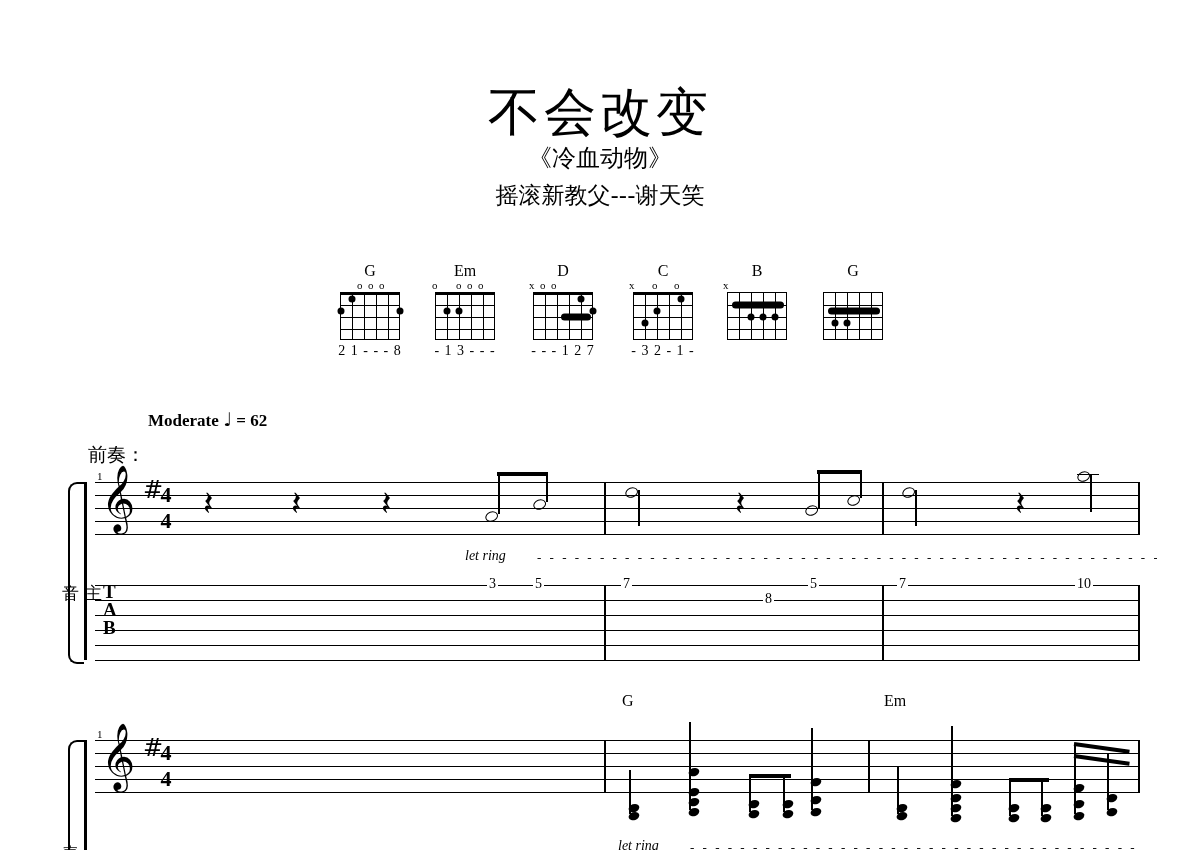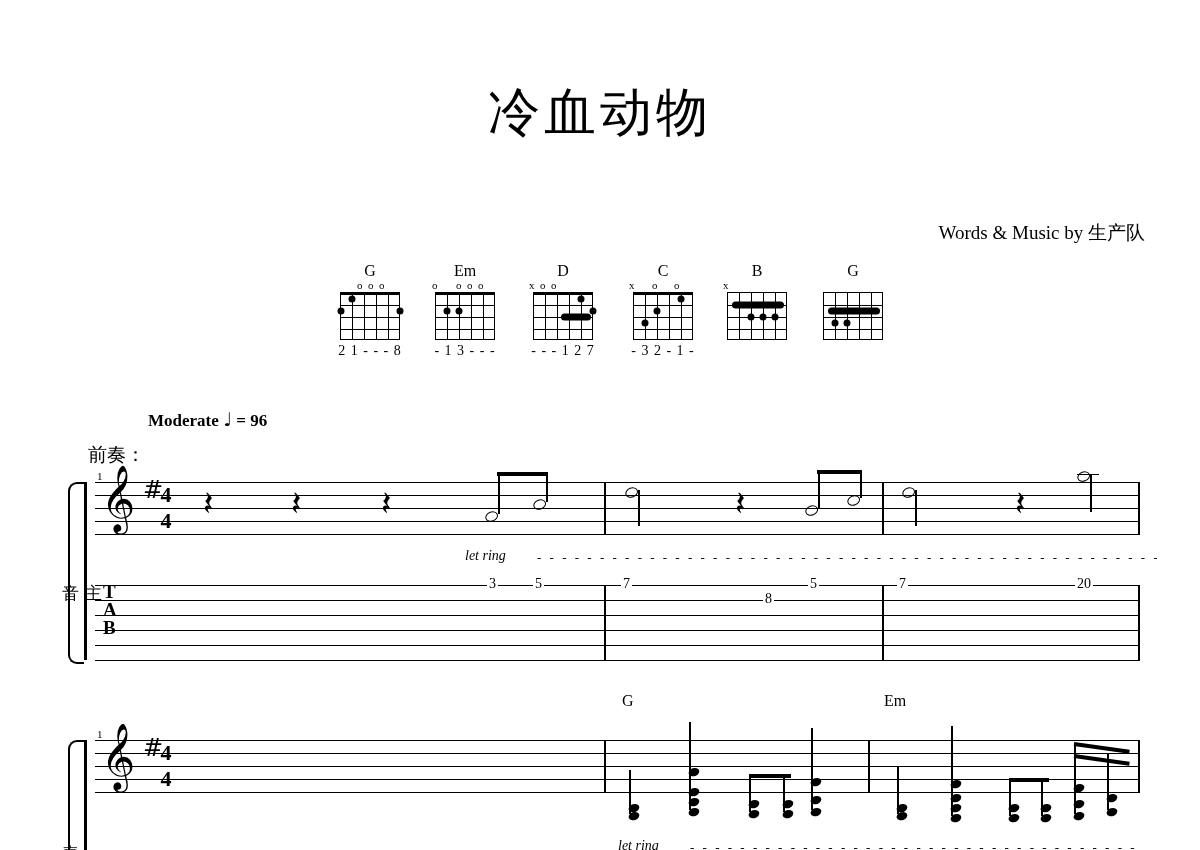--- a/index.html
+++ b/index.html
@@ -136,24 +136,23 @@
 
   .chordname{
     position:absolute;font-size:16px;font-family:"Liberation Serif", serif;
   }
 </style>
 </head>
 <body>
 
 <div class="sheet">
 
-  <div class="title">冷血动物</div>
-  <div class="credit">
-    <span>Words &amp; Music by </span><span class="cn">生产队</span>
-  </div>
+  <div class="title">不会改变</div>
+  <div class="subtitle">《冷血动物》</div>
+  <div class="artist">摇滚新教父---谢天笑</div>
 
   <div class="chords">
 
     <div class="chord" style="left:25px;">
       <div class="name">G</div>
       <div class="marks">
         <span style="left:22px;">o</span>
           <span style="left:33px;">o</span>
           <span style="left:44px;">o</span>
       </div>
@@ -279,21 +278,21 @@
         <div class="dot" style="left:23px;top:30px;"></div>
       </div>
       <div class="fingers"></div>
     </div>
 
   </div>
 
   <div class="tempo">
     <span>Moderate</span>
     <span class="note">♩</span>
-    <span>= 96</span>
+    <span>= 62</span>
   </div>
   <div class="section-label">前奏：</div>
 
   <div class="sys">
 
     <div class="sysbrace" style="left:68px;top:482px;height:178px;"></div>
     <div class="leftbar" style="left:84px;top:482px;height:178px;"></div>
 
     <div class="vlabel" style="left:60px;top:570px;">主音</div>
 
@@ -369,21 +368,21 @@
       <div class="tabdash" style="left:538px;top:0px;width:124px;"></div>
 
       <div class="tabnum" style="left:668px;top:6px;">8</div>
       <div class="tabnum" style="left:713px;top:-9px;">5</div>
       <div class="tabdash" style="left:683px;top:0px;width:28px;"></div>
       <div class="tabdash" style="left:726px;top:0px;width:56px;"></div>
 
       <div class="tabnum" style="left:802px;top:-9px;">7</div>
       <div class="tabdash" style="left:816px;top:0px;width:162px;"></div>
 
-      <div class="tabnum" style="left:980px;top:-9px;">20</div>
+      <div class="tabnum" style="left:980px;top:-9px;">10</div>
       <div class="tabdash" style="left:1002px;top:0px;width:38px;"></div>
     </div>
 
   </div>
 
   <div class="sys">
 
     <div class="sysbrace" style="left:68px;top:740px;height:130px;"></div>
     <div class="leftbar" style="left:84px;top:740px;height:130px;"></div>
     <div class="vlabel" style="left:60px;top:832px;">奏</div>

